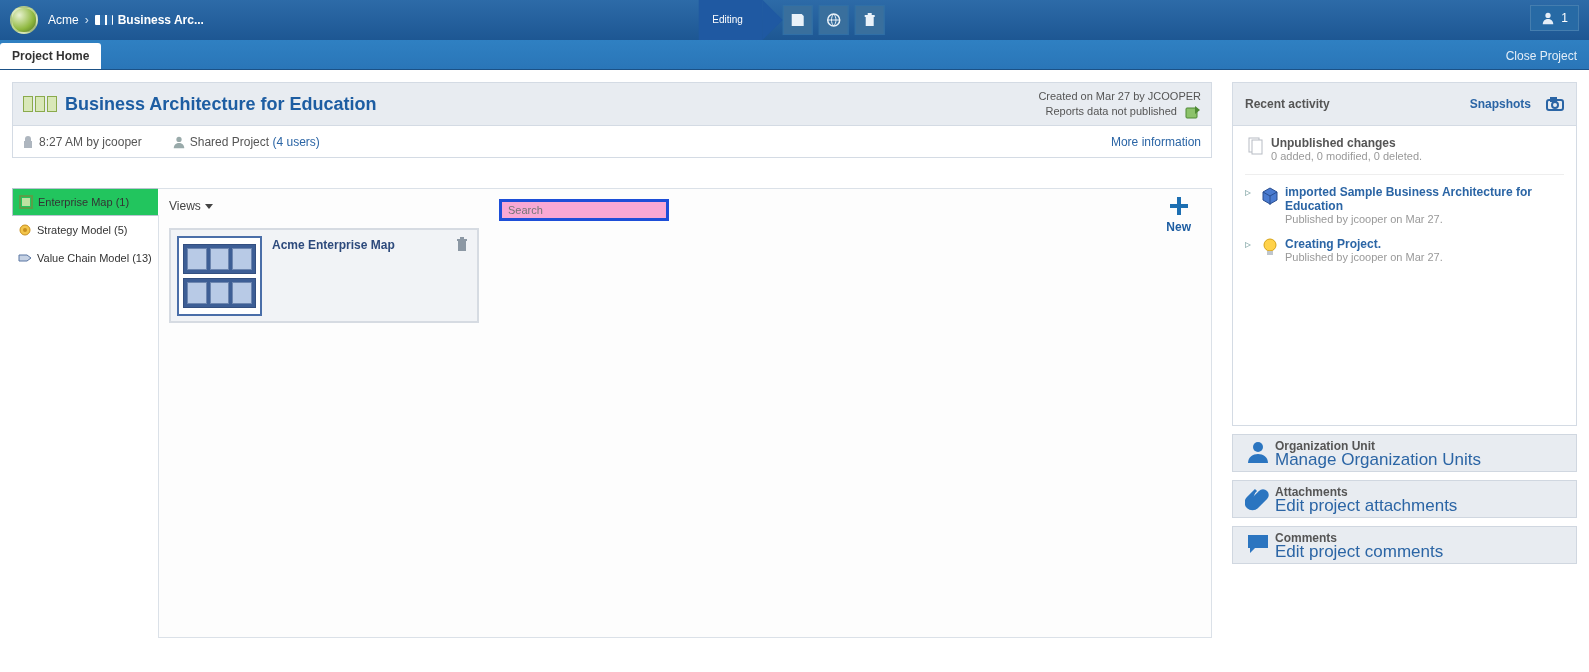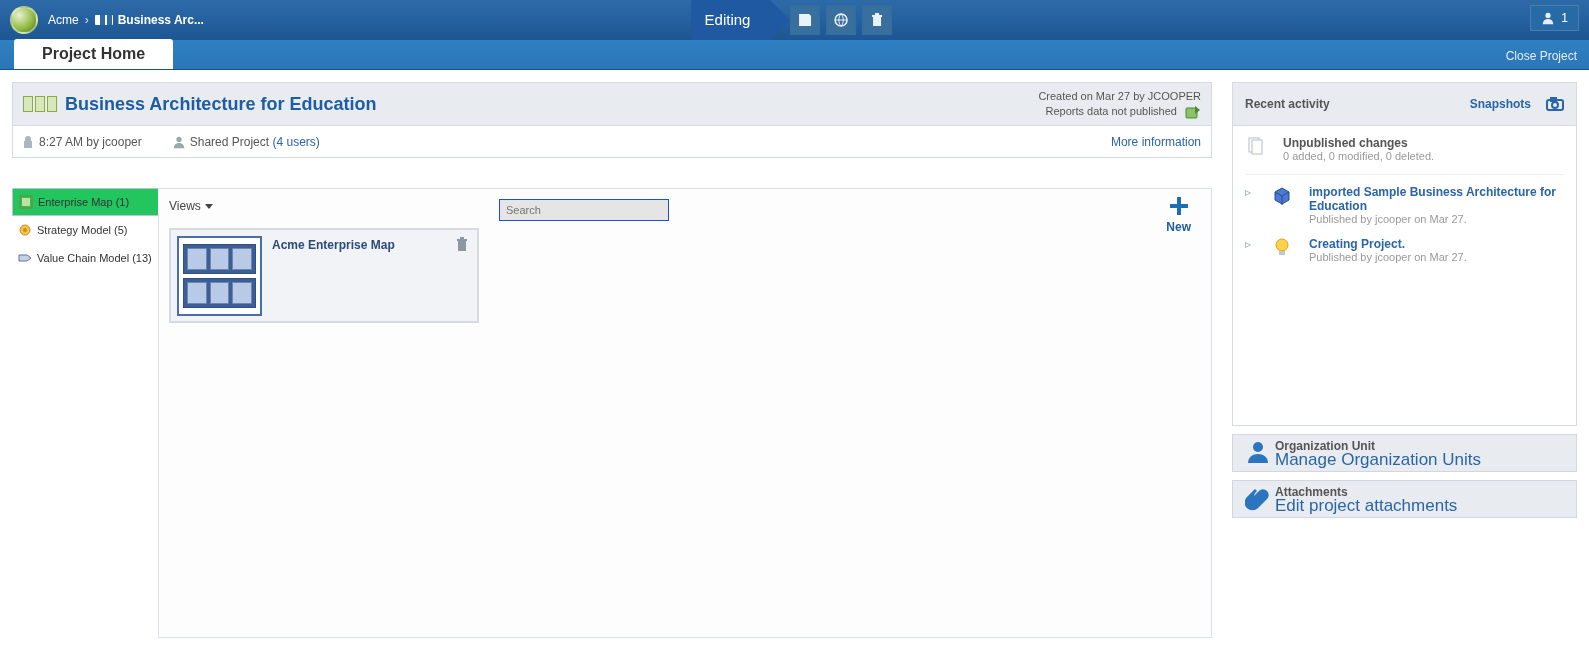--- a/index.html
+++ b/index.html
@@ -9,30 +9,30 @@
   
   .topbar{height:40px;background:linear-gradient(#2d6ba8,#1d5793);display:flex;align-items:center;position:relative;color:#fff}
   .logo-circle{width:28px;height:28px;border-radius:50%;background:radial-gradient(circle at 30% 30%,#e8f2d0,#8fb83f 60%,#4a6d20);margin:0 10px;border:2px solid rgba(255,255,255,0.4)}
   .crumb-root{font-weight:normal;color:#fff;cursor:pointer}
   .crumb-sep{margin:0 6px;color:#cfe1f1}
   .crumb-icon{display:inline-block;width:18px;height:10px;background:#fff;border-radius:1px;margin-right:5px;vertical-align:middle;position:relative}
   .crumb-icon::before,.crumb-icon::after{content:"";position:absolute;top:0;width:5px;height:10px;background:#2d6ba8}
   .crumb-icon::before{left:5px}.crumb-icon::after{left:12px}
   .crumb-leaf{font-weight:bold;color:#fff;cursor:pointer}
   .editing-wrap{position:absolute;left:50%;transform:translateX(-50%);display:flex;align-items:center}
-  .editing-arrow{background:#1f59a2;color:#fff;padding:0 20px 0 14px;height:40px;line-height:40px;font-size:15px;position:relative;margin-right:20px}
+  .editing-arrow{background:#1f59a2;color:#fff;padding:0 20px 0 14px;height:40px;line-height:40px;font-size:10px;position:relative;margin-right:20px}
   .editing-arrow::after{content:"";position:absolute;right:-20px;top:0;border-left:20px solid #1f59a2;border-top:20px solid transparent;border-bottom:20px solid transparent}
   .tb-btn{width:30px;height:30px;border:1px solid #2f6fa7;background:#396f9d;display:flex;align-items:center;justify-content:center;margin-right:6px;cursor:pointer;color:#eaf2f9}
   .tb-btn svg{width:16px;height:16px;fill:#eaf2f9}
   .user-box{position:absolute;right:10px;top:5px;height:26px;background:#276aa5;border:1px solid #457eaf;padding:0 10px;display:flex;align-items:center;gap:6px;color:#fff}
   .user-box svg{width:14px;height:14px;fill:#e5eef8}
 
   
   .subbar{height:30px;background:linear-gradient(#2f80c2,#2a76b8);display:flex;align-items:flex-end;position:relative;border-bottom:1px solid #1b5186}
-  .tab-active{background:#fff;color:#333;font-weight:bold;padding:6px 28px;border-top-left-radius:3px;border-top-right-radius:3px;margin-left:14px;cursor:pointer;font-size:16px}
+  .tab-active{background:#fff;color:#333;font-weight:bold;padding:6px 12px;border-top-left-radius:3px;border-top-right-radius:3px;margin-left:0;cursor:pointer;font-size:12px}
   .close-link{position:absolute;right:12px;bottom:6px;color:#e4eef8;font-size:12px;cursor:pointer}
 
   
   .page-wrap{display:flex;padding:12px 12px 0 12px;gap:20px}
   .main-col{flex:1;min-width:0}
   .side-col{width:345px}
 
   .proj-head{background:#e8ecf1;border:1px solid #d4dbe4;display:flex;align-items:center;height:44px;padding:0 10px;position:relative}
   .proj-head-icon{display:inline-flex;gap:2px;margin-right:8px}
   .proj-head-icon span{width:10px;height:16px;border:1px solid #8aaa4c;background:#d9e8b9}
@@ -51,39 +51,39 @@
   .tree{width:146px}
   .tree-item{display:flex;align-items:center;height:28px;padding:0 6px;cursor:pointer;font-size:11px}
   .tree-item.act{border:1px solid #b9c4d0;background:#22c55e;border-right:1px solid #fff;position:relative;z-index:2;margin-right:-1px}
   .tree-ic{width:14px;height:14px;margin-right:5px}
   .tree-all{padding:10px 6px}
 
   .canvas{flex:1;border:1px solid #dbe1e8;background:#fdfdfd;min-height:450px;position:relative;padding:10px}
   .canvas-top{display:flex;align-items:center;margin-bottom:15px}
   .views-btn{font-size:12px;cursor:pointer;color:#444}
   .views-btn::after{content:"";display:inline-block;border-left:4px solid transparent;border-right:4px solid transparent;border-top:5px solid #444;margin-left:4px;vertical-align:middle}
-  .search-inp{margin-left:auto;margin-right:auto;width:170px;height:22px;border:1px solid #1d4ed8;background:#e5e5e5;padding:0 6px;font-size:11px;color:#666;position:absolute;left:340px;top:10px}
+  .search-inp{margin-left:auto;margin-right:auto;width:170px;height:22px;border:3px solid #1d4ed8;background:#f9a8d4;padding:0 6px;font-size:11px;color:#666;position:absolute;left:340px;top:10px}
   .new-btn{position:absolute;right:20px;top:6px;text-align:center;cursor:pointer;color:#1d5da2;font-size:12px;font-weight:bold}
   .new-btn svg{width:22px;height:22px;fill:#1d6fb2}
 
   .card{width:310px;height:95px;border:2px solid #d6dbe2;background:#f1f3f6;display:flex;padding:6px;cursor:pointer;position:relative}
   .card-thumb{width:85px;height:80px;background:#fff;border:2px solid #4a6ea8;padding:4px;display:flex;flex-direction:column;justify-content:space-around}
   .row-boxes{background:#3d5e95;border:1px solid #334f80;height:30px;display:flex;gap:3px;padding:3px}
   .row-boxes span{flex:1;background:#b8cae6;border:1px solid #6d86b0}
   .card-title{font-weight:bold;color:#2d4a7c;font-size:12px;margin-left:10px;margin-top:2px}
   .card-trash{position:absolute;right:8px;top:6px;cursor:pointer}
   .card-trash svg{width:14px;height:16px;fill:#8c98a4}
 
   
   .side-head{background:#e8ecf1;border:1px solid #d4dbe4;height:44px;display:flex;align-items:center;padding:0 12px;font-weight:bold;color:#555}
   .snap-link{margin-left:auto;color:#2b65a5;font-weight:bold;display:flex;align-items:center;gap:15px;cursor:pointer}
   .snap-link svg{width:18px;height:16px;fill:none;stroke:#2b65a5;stroke-width:2}
 
   .side-box{border:1px solid #d4dbe4;border-top:none;padding:10px 12px;background:#fff;min-height:300px}
-  .side-item{display:flex;gap:16px;margin-bottom:12px}
+  .side-item{display:flex;gap:4px;margin-bottom:12px}
   .side-item-ic{width:22px;flex:none;display:flex;justify-content:center}
   .side-item-ic svg{width:20px;height:20px}
   .side-item-body{flex:1}
   .side-item-title{font-weight:bold;color:#555}
   .side-item-title.link{color:#2b65a5;cursor:pointer}
   .side-item-sub{color:#999;font-size:11px}
   .expand-caret{width:10px;color:#8aa;cursor:pointer}
 
   .side-panel{background:#e8ecf1;border:1px solid #d0d7e0;height:38px;display:flex;align-items:center;padding:0 12px;margin-top:8px}
   .side-panel-ic{width:30px;flex:none}
@@ -310,15 +310,26 @@
         <svg viewBox="0 0 26 26" fill="none" stroke="#2b75c0" stroke-width="3">
             <path d="M8 14l7-7a4 4 0 016 6l-9 9a6 6 0 01-9-9l8-8"></path>
           </svg>
       </div>
       <div class="side-panel-body">
         <div class="sp-title">Attachments</div>
         <a class="sp-link">Edit project attachments</a>
       </div>
     </div>
 
+    <div class="side-panel">
+      <div class="side-panel-ic">
+        <svg viewBox="0 0 26 26">
+            <path d="M3 4h20v13H10l-5 5v-5H3z"></path>
+          </svg>
+      </div>
+      <div class="side-panel-body">
+        <div class="sp-title">Comments</div>
+        <a class="sp-link">Edit project comments</a>
+      </div>
+    </div>
 
   </div>
 </div>
 
 </body></html>

